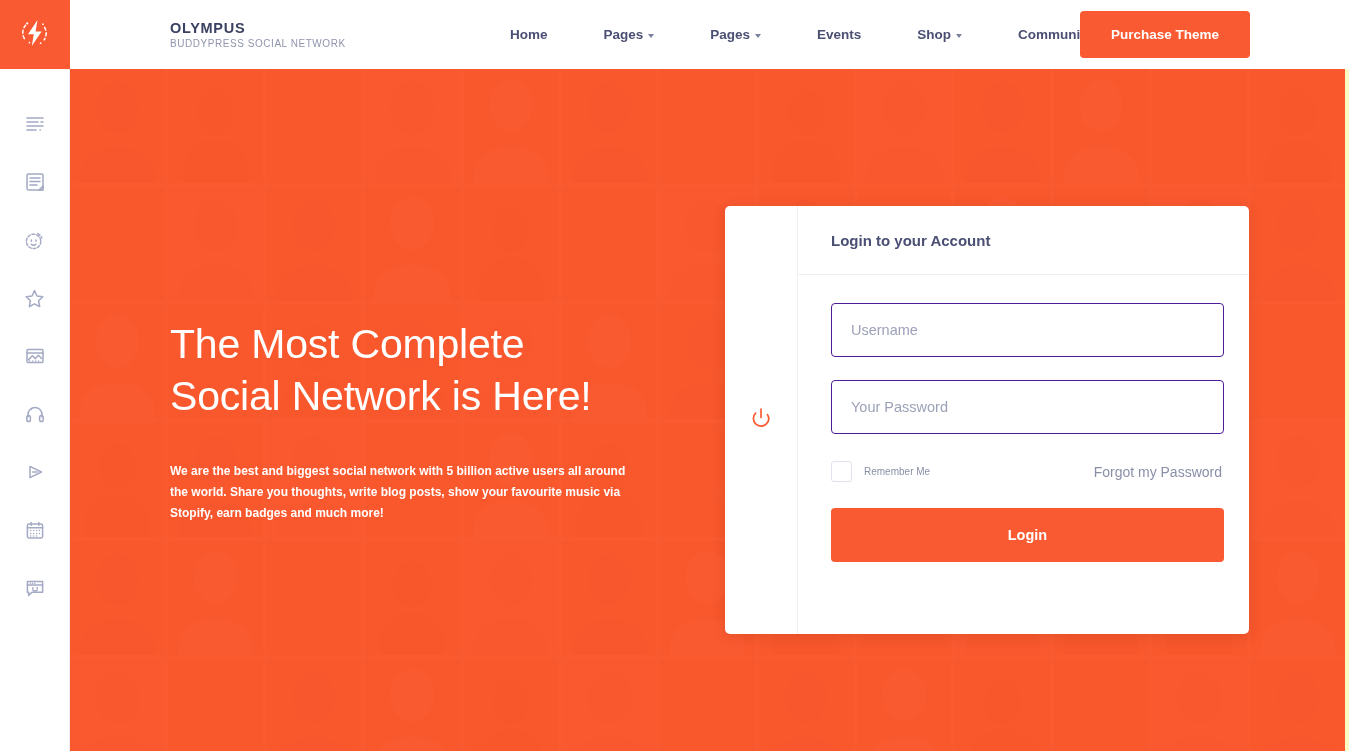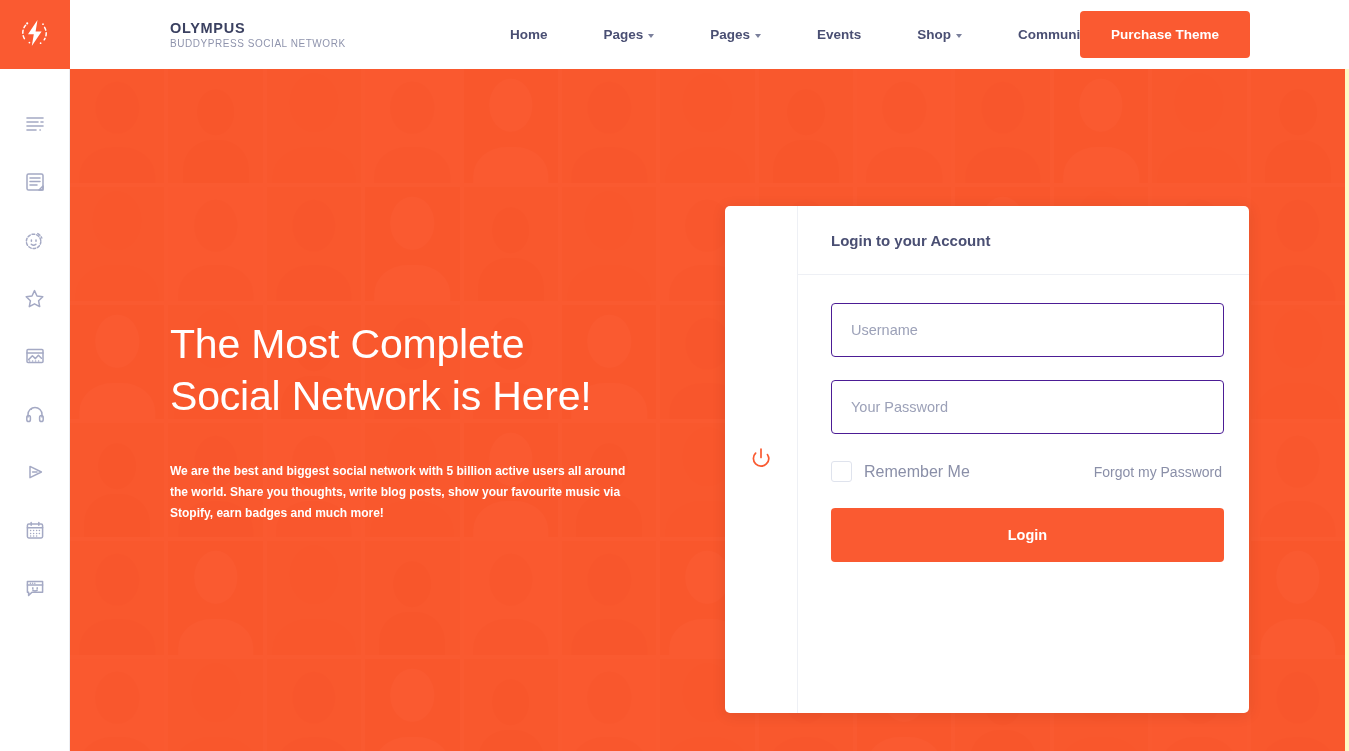--- a/index.html
+++ b/index.html
@@ -221,21 +221,21 @@
     color: #ffffff;
     font-weight: bold;
   }
 
   
   #login-card {
     position: absolute;
     left: 655px;
     top: 137px;
     width: 524px;
-    height: 507px;
+    height: 428px;
     background: #ffffff;
     border-radius: 5px;
     box-shadow: 0 2px 14px rgba(60, 30, 15, 0.12);
     display: flex;
     z-index: 10;
   }
 
   #card-gutter {
     width: 73px;
     flex: 0 0 73px;
@@ -299,21 +299,21 @@
   }
   #remember-box {
     width: 21px; height: 21px;
     border: 1px solid #dfe3ed;
     border-radius: 3px;
     background: #fff;
     flex: 0 0 21px;
   }
   #remember-label {
     margin-left: 12px;
-    font-size: 16px;
+    font-size: 10px;
     color: #8a8fa8;
   }
   #forgot-link {
     font-size: 14px;
     color: #8a8fa8;
     text-decoration: none;
     cursor: pointer;
   }
 
   #login-btn {

